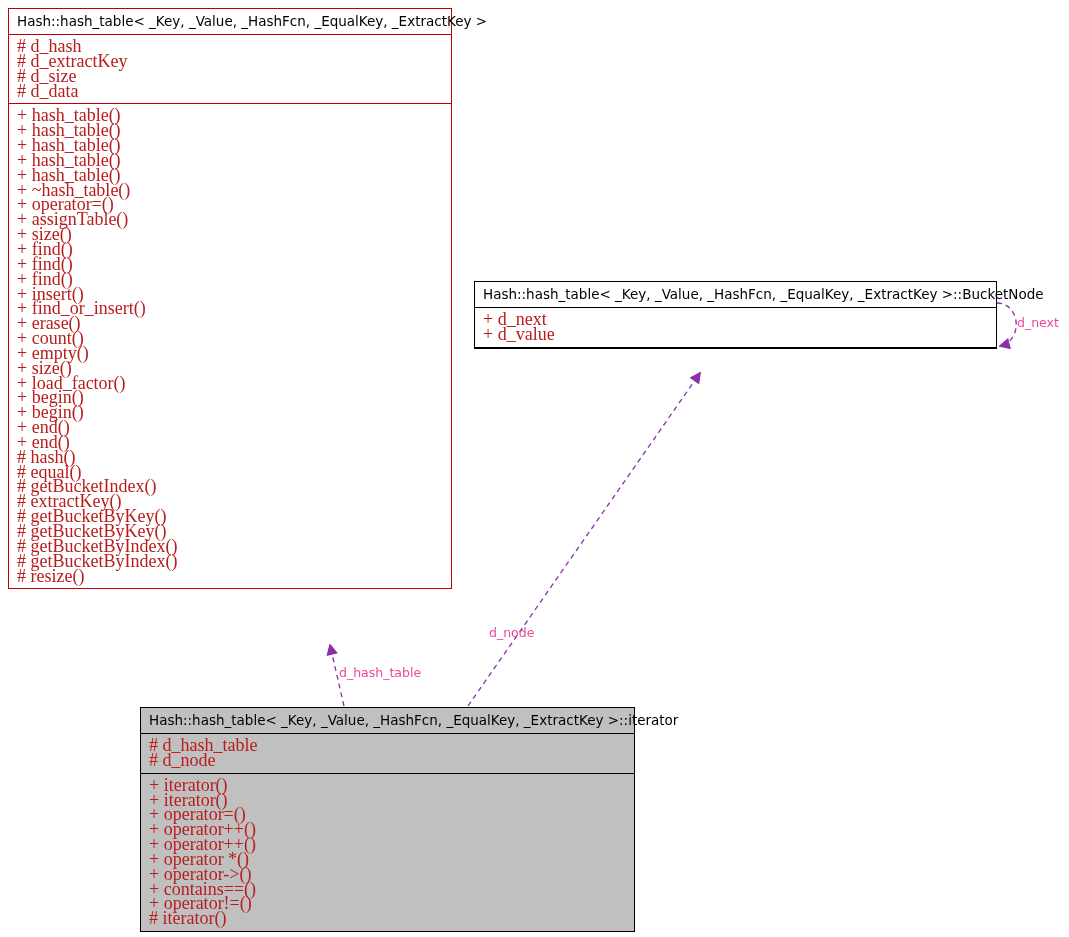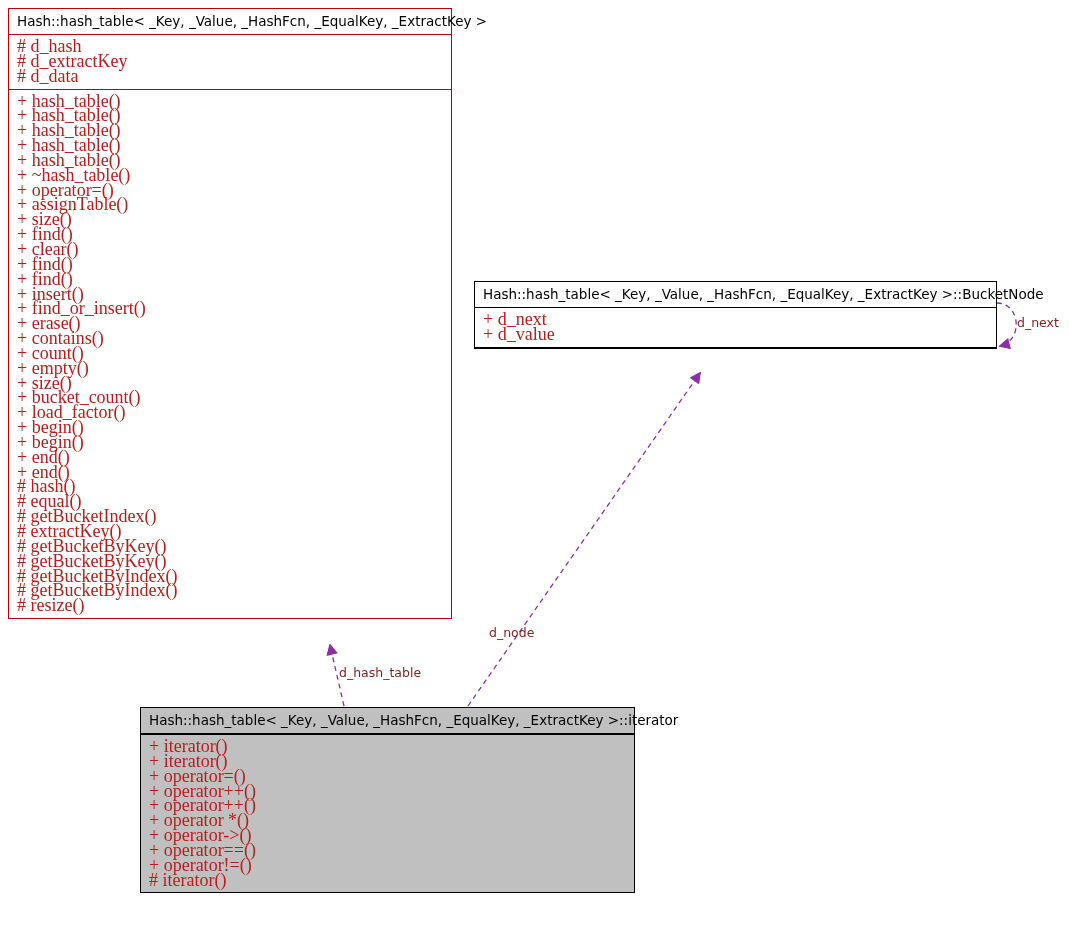--- a/index.html
+++ b/index.html
@@ -70,21 +70,21 @@
     line-height: 14.85px;
     color: #b91c1c;
     white-space: nowrap;
     font-family: Liberation Serif, serif;
   }
 
   .edge-label {
     position: absolute;
     font-size: 12.5px;
     line-height: 14px;
-    color: #7f1d1d;
+    color: #ec4899;
     white-space: nowrap;
   }
 </style>
 </head>
 <body>
 
 <div id="canvas">
 
   <svg class="edges" viewBox="0 0 1069 937" width="1069" height="937">
     <defs>
@@ -108,45 +108,43 @@
       <path d="M 468 706 L 700 373" fill="none" stroke="#8b2fa8" stroke-width="1.3" stroke-dasharray="5,4" marker-end="url(#openArrowFilled)"></path>
     </g>
   </svg>
 
   <div class="uml-class red" style="left:8px; top:8px; width:444px;">
     <div class="uml-title">Hash::hash_table&lt; _Key, _Value, _HashFcn, _EqualKey, _ExtractKey &gt;</div>
     <div class="uml-sep"></div>
     <div class="uml-compartment">
       <div class="uml-row"># d_hash</div>
       <div class="uml-row"># d_extractKey</div>
+      <div class="uml-row"># d_size</div>
       <div class="uml-row"># d_data</div>
     </div>
     <div class="uml-sep"></div>
     <div class="uml-compartment">
       <div class="uml-row">+ hash_table()</div>
       <div class="uml-row">+ hash_table()</div>
       <div class="uml-row">+ hash_table()</div>
       <div class="uml-row">+ hash_table()</div>
       <div class="uml-row">+ hash_table()</div>
       <div class="uml-row">+ ~hash_table()</div>
       <div class="uml-row">+ operator=()</div>
       <div class="uml-row">+ assignTable()</div>
       <div class="uml-row">+ size()</div>
       <div class="uml-row">+ find()</div>
-      <div class="uml-row">+ clear()</div>
       <div class="uml-row">+ find()</div>
       <div class="uml-row">+ find()</div>
       <div class="uml-row">+ insert()</div>
       <div class="uml-row">+ find_or_insert()</div>
       <div class="uml-row">+ erase()</div>
-      <div class="uml-row">+ contains()</div>
       <div class="uml-row">+ count()</div>
       <div class="uml-row">+ empty()</div>
       <div class="uml-row">+ size()</div>
-      <div class="uml-row">+ bucket_count()</div>
       <div class="uml-row">+ load_factor()</div>
       <div class="uml-row">+ begin()</div>
       <div class="uml-row">+ begin()</div>
       <div class="uml-row">+ end()</div>
       <div class="uml-row">+ end()</div>
       <div class="uml-row"># hash()</div>
       <div class="uml-row"># equal()</div>
       <div class="uml-row"># getBucketIndex()</div>
       <div class="uml-row"># extractKey()</div>
       <div class="uml-row"># getBucketByKey()</div>
@@ -163,30 +161,34 @@
     <div class="uml-compartment">
       <div class="uml-row">+ d_next</div>
       <div class="uml-row">+ d_value</div>
     </div>
     <div class="uml-sep"></div>
   </div>
 
   <div class="uml-class filled" style="left:140px; top:707px; width:495px;">
     <div class="uml-title">Hash::hash_table&lt; _Key, _Value, _HashFcn, _EqualKey, _ExtractKey &gt;::iterator</div>
     <div class="uml-sep"></div>
+    <div class="uml-compartment">
+      <div class="uml-row"># d_hash_table</div>
+      <div class="uml-row"># d_node</div>
+    </div>
     <div class="uml-sep"></div>
     <div class="uml-compartment">
       <div class="uml-row">+ iterator()</div>
       <div class="uml-row">+ iterator()</div>
       <div class="uml-row">+ operator=()</div>
       <div class="uml-row">+ operator++()</div>
       <div class="uml-row">+ operator++()</div>
       <div class="uml-row">+ operator *()</div>
       <div class="uml-row">+ operator-&gt;()</div>
-      <div class="uml-row">+ operator==()</div>
+      <div class="uml-row">+ contains==()</div>
       <div class="uml-row">+ operator!=()</div>
       <div class="uml-row"># iterator()</div>
     </div>
   </div>
 
   <div class="edge-label" style="left:1017px; top:316px;">d_next</div>
 
   <div class="edge-label" style="left:339px; top:666px;">d_hash_table</div>
 
   <div class="edge-label" style="left:489px; top:626px;">d_node</div>

